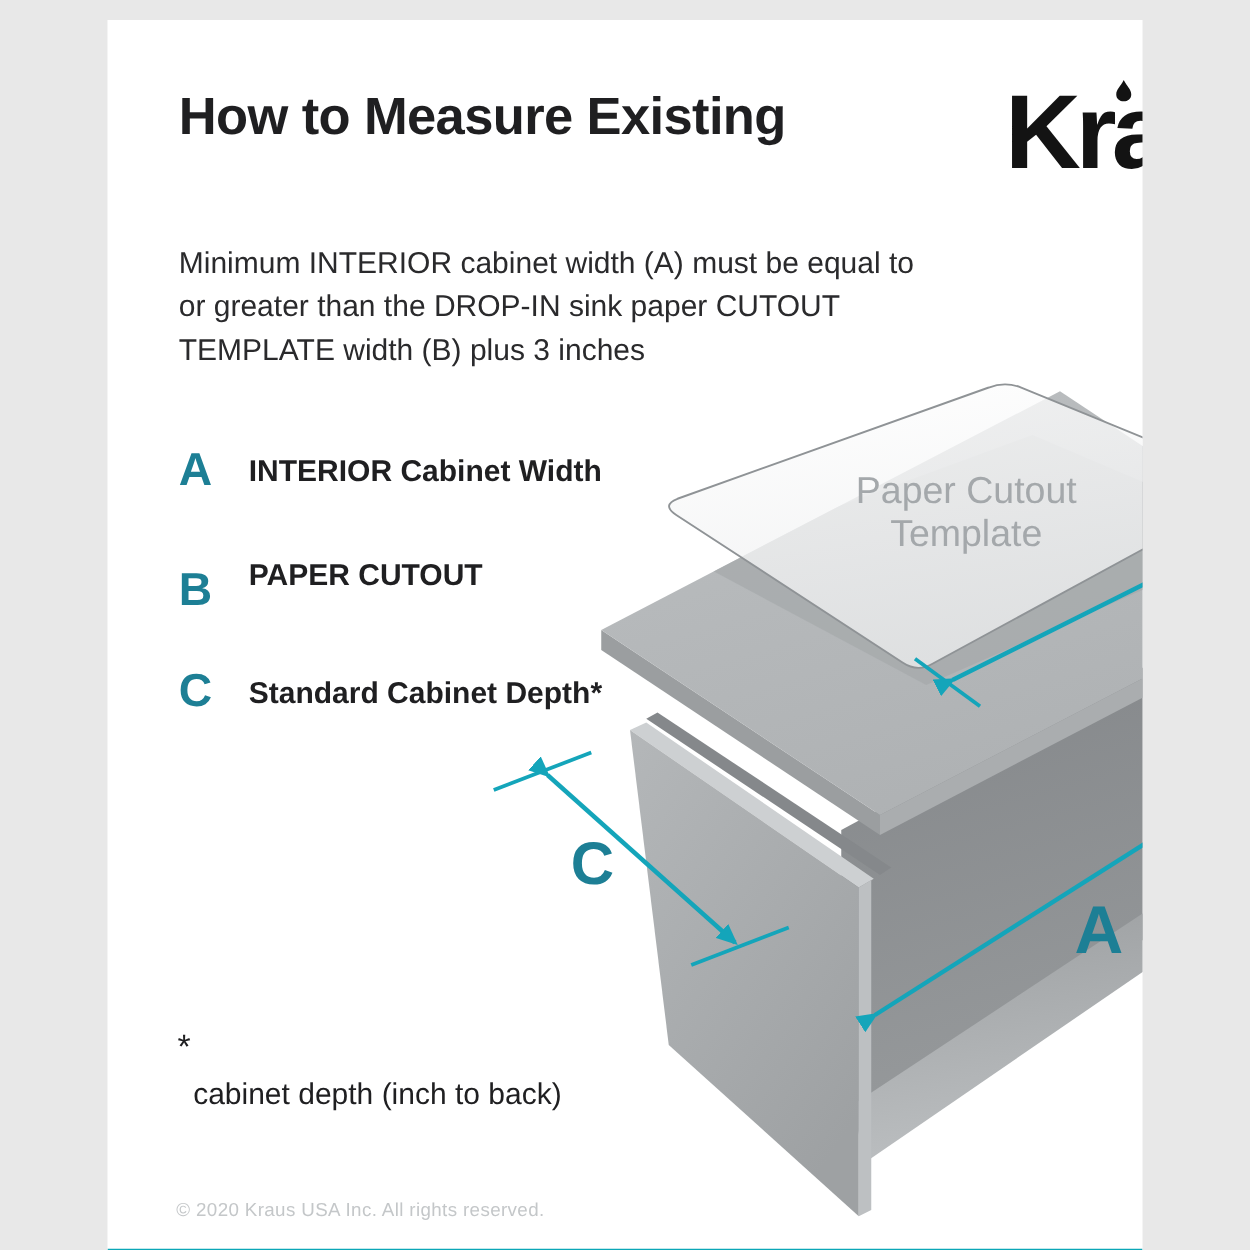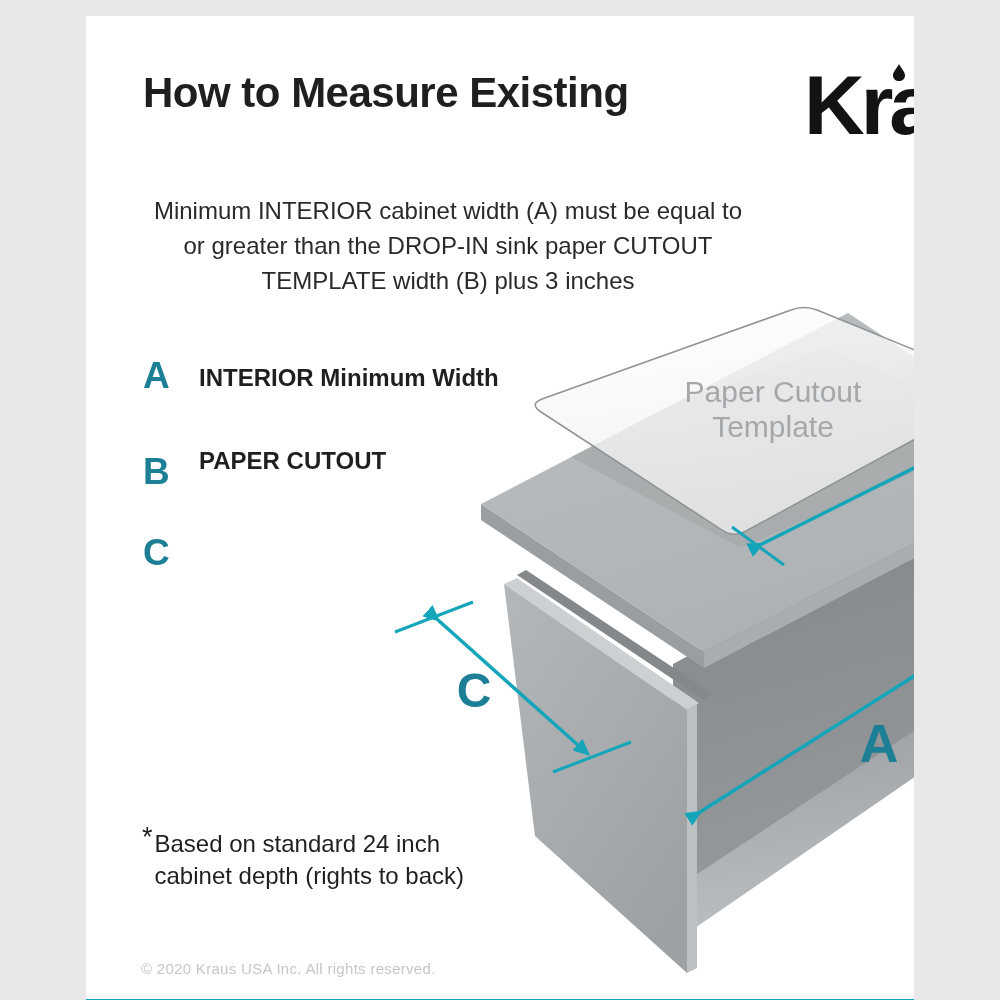--- a/index.html
+++ b/index.html
@@ -11,21 +11,21 @@
   .title{
     position:absolute;left:57px;top:52px;
     font-size:42px;font-weight:bold;line-height:50px;letter-spacing:-0.5px;
     color:#1f1f21;
   }
   .title .accent{color:#1CA9BD;}
   .logo-svg{position:absolute;left:718px;top:36px;}
   
   .intro{
     position:absolute;left:57px;top:177px;width:610px;
-    font-size:24px;line-height:35px;color:#2a2a2c;font-weight:400;text-align:center;
+    font-size:24px;line-height:35px;color:#2a2a2c;font-weight:400;
   }
   
   .legend-row{position:absolute;left:57px;display:flex;gap:22px;}
   .legend-letter{
     font-size:37px;font-weight:bold;color:#1D7F95;line-height:1;
     width:34px;flex:0 0 auto;
   }
   .legend-label{
     font-size:24px;font-weight:bold;color:#1f1f21;line-height:31px;padding-top:5px;
   }
@@ -67,30 +67,31 @@
       <path d="M95,12 C97.5,17 101,19.5 101,23.5 C101,27 98.3,29 95,29 C91.7,29 89,27 89,23.5 C89,19.5 92.5,17 95,12 Z"></path>
       <path d="M116,12 C118.5,17 122,19.5 122,23.5 C122,27 119.3,29 116,29 C112.7,29 110,27 110,23.5 C110,19.5 113.5,17 116,12 Z"></path>
     </g>
     <text x="232" y="26" font-size="17" fill="#131313">®</text>
   </svg>
 
   <div class="intro">Minimum INTERIOR cabinet width (A) must be equal to or greater than the DROP-IN sink paper CUTOUT TEMPLATE width (B) plus 3 inches</div>
 
   <div class="legend-row row-a">
     <div class="legend-letter">A</div>
-    <div class="legend-label">INTERIOR Minimum Width</div>
+    <div class="legend-label">INTERIOR Cabinet Width</div>
   </div>
   <div class="legend-row row-b">
     <div class="legend-letter">B</div>
     <div class="legend-label">
       <div>PAPER CUTOUT</div>
     </div>
   </div>
   <div class="legend-row row-c">
     <div class="legend-letter">C</div>
+    <div class="legend-label">Standard Cabinet Depth*</div>
   </div>
 
   <svg class="diagram-svg" width="1000" height="1000" viewBox="0 0 1000 1000">
     <defs>
       <linearGradient id="gradBack" x1="0" y1="0" x2="0.2" y2="1">
         <stop offset="0" stop-color="#838689"></stop>
           <stop offset="1" stop-color="#96999B"></stop>
       </linearGradient>
       <linearGradient id="gradFloor" x1="0.1" y1="0" x2="0.3" y2="1">
         <stop offset="0" stop-color="#96999B"></stop>
@@ -162,21 +163,21 @@
     </g>
     <text class="dim-label" x="388" y="691" font-size="48" text-anchor="middle">C</text>
 
     <line x1="614" y1="796" x2="899" y2="615" stroke="#14A5BA" stroke-width="3.5" marker-start="url(#ah)" marker-end="url(#ah)"></line>
     <text class="dim-label" x="793" y="746" font-size="54" text-anchor="middle">A</text>
   </svg>
 
   <div class="footnote">
     <span class="ast">*</span>
     <span>
-      <span>Based on standard 24 inch</span><br>
-      <span>cabinet depth (rights to back)</span>
+      <br>
+      <span>cabinet depth (inch to back)</span>
     </span>
   </div>
 
   <div class="copyright">© 2020 Kraus USA Inc. All rights reserved.</div>
   <div class="bottom-bar"></div>
 
 </div>
 
 </body></html>

